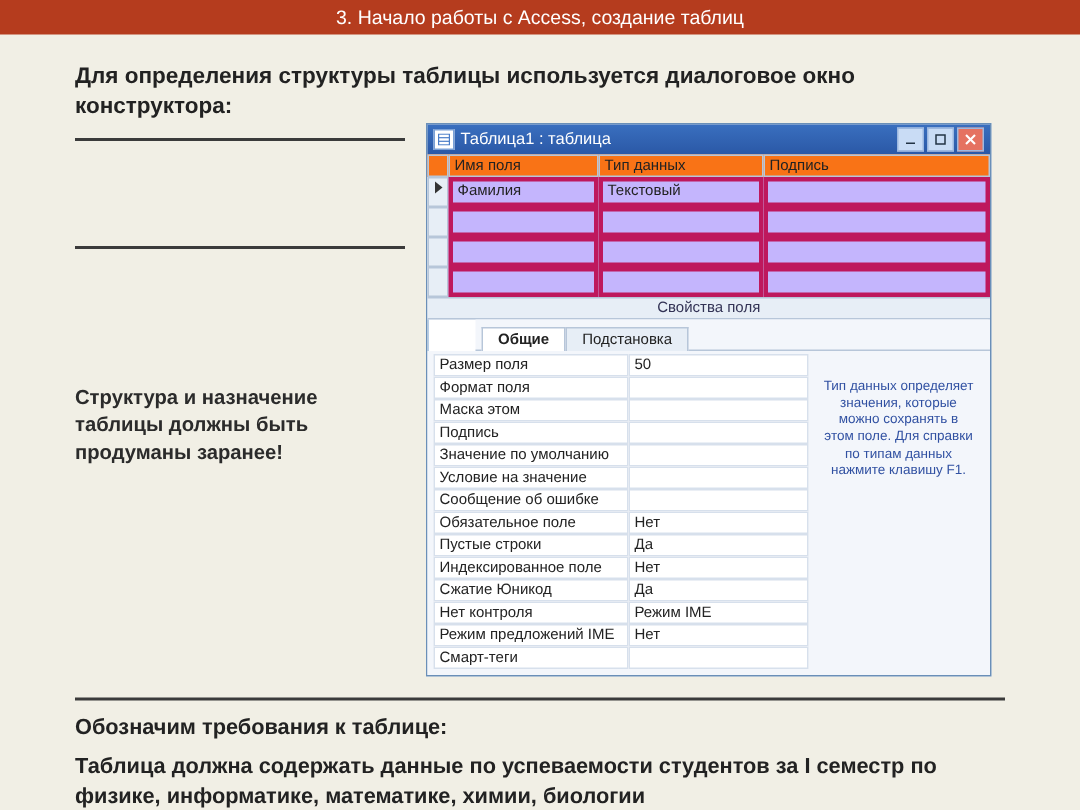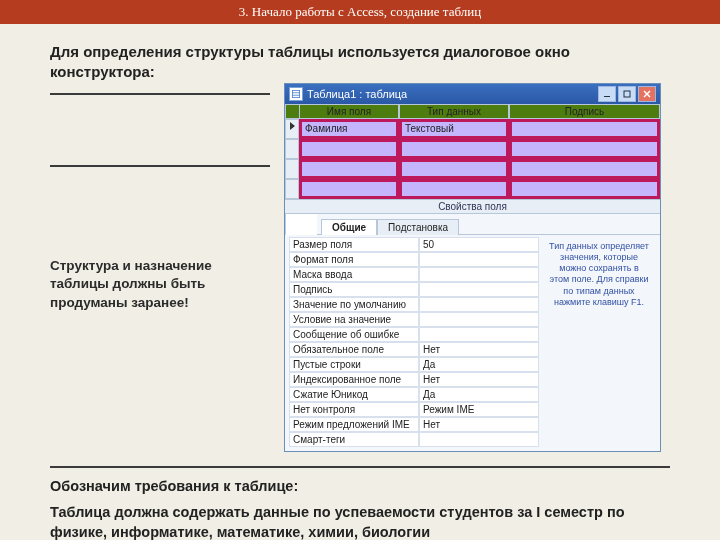--- a/index.html
+++ b/index.html
@@ -12,21 +12,20 @@
     font-size: 13px;
     color: #222;
     overflow: hidden;
   }
   .header-bar {
     background: #b53c1e;
     color: #fff;
     text-align: center;
     padding: 4px 0;
     font-size: 13px;
-    font-family: Liberation Serif, serif;
   }
   .content {
     padding: 18px 50px 0 50px;
   }
   .intro {
     font-weight: bold;
     font-size: 15px;
     line-height: 1.35;
   }
   .rule {
@@ -79,21 +78,21 @@
   .win-btn {
     width:16px;height:14px;border:1px solid #9db8e0;background:#c9dcf5;margin-left:2px;display:flex;align-items:center;justify-content:center;
   }
   .win-btn.close{background:#e57261;}
   .grid {
     display:grid;
     grid-template-columns: 14px 100px 110px 1fr;
     font-size:10px;
   }
   .gh {
-    background:#4d7c0f;border:1px solid #b7c6d9;text-align:center;padding:1px 18px;
+    background:#f97316;border:1px solid #b7c6d9;text-align:left;padding:1px 3px;
   }
   .gc {
     border:3px solid #be185d;padding:1px 3px;height:12px;background:#c4b5fd;white-space:nowrap;overflow:hidden;
   }
   .sel {
     background:#e7eef6;border:1px solid #b7c6d9;text-align:center;
   }
   .sel .tri{width:0;height:0;border-top:4px solid transparent;border-bottom:4px solid transparent;border-left:5px solid #333;margin:2px auto;}
   .props-bar{
     background:#e7eef6;border-top:1px solid #b7c6d9;border-bottom:1px solid #b7c6d9;text-align:center;font-size:10px;padding:1px 0;color:#335;
@@ -104,21 +103,21 @@
   .tab {
     padding:2px 10px;font-size:10px;border:1px solid #b7c6d9;background:#e7eef6;border-bottom:none;position:relative;top:1px;
   }
   .tab.active{background:#fff;font-weight:bold;}
   .detail-area{display:flex;background:#f3f6fb;}
   .detail-grid{
     display:grid;grid-template-columns:130px 120px;font-size:10px;padding:2px 4px 4px 4px;
   }
   .dl{border:1px solid #d7e0ec;background:#fff;padding:1px 3px;white-space:nowrap;overflow:hidden;height:11px;}
   .help-box{
-    width:100px;padding:6px 6px;font-size:9px;color:#3151a2;text-align:center;line-height:1.25;
+    width:100px;padding:6px 6px;font-size:9px;color:#3151a2;text-align:center;line-height:1.25;margin-top:12px;
   }
   .bottom-rule{
     border:0;border-top:2px solid #3b3b3b;margin:14px 0 10px 0;
   }
   .req-title{font-weight:bold;font-size:14.5px;margin-bottom:8px;}
   .req-body{font-weight:bold;font-size:14.5px;line-height:1.4;}
 </style>
 </head>
 <body>
 
@@ -199,21 +198,21 @@
         <div class="tab active">Общие</div>
         <div class="tab">Подстановка</div>
       </div>
 
       <div class="detail-area">
         <div class="detail-grid">
           <div class="dl">Размер поля</div>
             <div class="dl">50</div>
           <div class="dl">Формат поля</div>
             <div class="dl"></div>
-          <div class="dl">Маска ввода</div>
+          <div class="dl">Маска этом</div>
             <div class="dl"></div>
           <div class="dl">Подпись</div>
             <div class="dl"></div>
           <div class="dl">Значение по умолчанию</div>
             <div class="dl"></div>
           <div class="dl">Условие на значение</div>
             <div class="dl"></div>
           <div class="dl">Сообщение об ошибке</div>
             <div class="dl"></div>
           <div class="dl">Обязательное поле</div>

